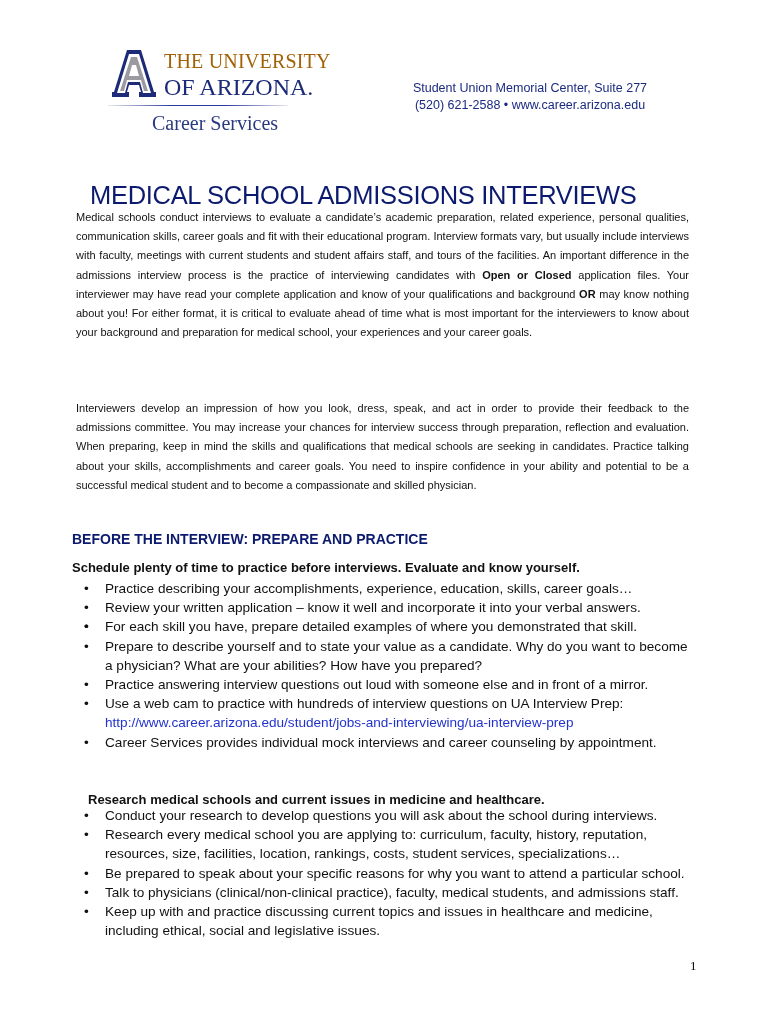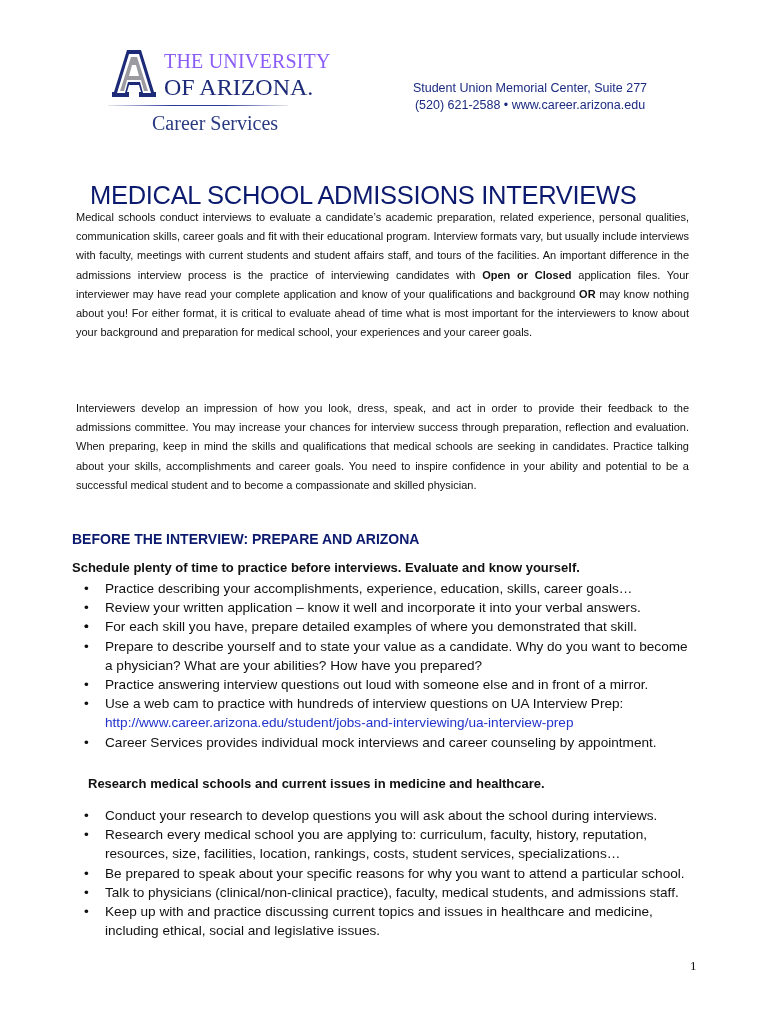--- a/index.html
+++ b/index.html
@@ -1,40 +1,40 @@
 <!DOCTYPE html>
 <html><head>
 <meta charset="utf-8">
 <style>
   html, body { margin:0; padding:0; background:#ffffff; }
   body { width:770px; height:1024px; position:relative; overflow:hidden;
          font-family:"Liberation Sans", sans-serif; color:#111; }
   .logo { position:absolute; left:108px; top:44px; width:190px; height:90px; }
   .logo-a { position:absolute; left:4px; top:4px; width:44px; height:50px; }
   .logo-line1 { position:absolute; left:56px; top:6px; font-family:"Liberation Serif", serif;
-                font-size:20px; color:#8b5cf6; letter-spacing:0.2px; white-space:nowrap; }
+                font-size:20px; color:#a16207; letter-spacing:0.2px; white-space:nowrap; }
   .logo-line2 { position:absolute; left:56px; top:30px; font-family:"Liberation Serif", serif;
                 font-size:24px; color:#1c2a78; white-space:nowrap; }
   .logo-rule { position:absolute; left:0; top:61px; width:180px; height:1px;
                background:linear-gradient(to right, #e8e8ee, #2a3a9a 35%, #2a3a9a 65%, #e8e8ee); }
   .logo-dept { position:absolute; left:44px; top:68px; font-family:"Liberation Serif", serif;
                font-size:20px; color:#2a3a80; white-space:nowrap; }
   .contact { position:absolute; left:400px; top:80px; width:260px; text-align:center;
              font-size:12.5px; color:#1a2a80; line-height:17px; }
   .title { position:absolute; left:90px; top:181px; font-size:25.5px; font-weight:normal;
            color:#0b1a6e; letter-spacing:-0.3px; white-space:nowrap; }
   .para { position:absolute; left:76px; width:613px; font-size:11px; line-height:19.2px;
           text-align:justify; color:#111; }
   .p1 { top:208px; }
   .p2 { top:399px; }
   .section-heading { position:absolute; left:72px; top:531px; font-size:14px; font-weight:bold;
                      color:#0b1a6e; white-space:nowrap; }
   .sub-heading { position:absolute; left:72px; font-size:13px; font-weight:bold; color:#111; white-space:nowrap; }
   .sh1 { top:560px; }
-  .sh2 { top:776px;padding-left:16px; }
+  .sh2 { top:792px;padding-left:16px; }
   ul.bullets { position:absolute; left:72px; width:620px; margin:0; padding:0; list-style:none;
                font-size:13.6px; line-height:19.2px; }
   ul.b1 { top:579px; }
   ul.b2 { top:806px; }
   ul.bullets li { position:relative; padding-left:33px; }
   ul.bullets li .dot { position:absolute; left:12px; top:0; }
   .link { color:#2233cc;margin-top:31px; }
   .page-num { position:absolute; left:690px; top:958px; font-family:"Liberation Serif", serif;
               font-size:13px; color:#111; }
 </style>
@@ -58,21 +58,21 @@
   <div>Student Union Memorial Center, Suite 277</div>
   <div>(520) 621-2588  •  www.career.arizona.edu</div>
 </div>
 
 <div class="title">MEDICAL SCHOOL ADMISSIONS INTERVIEWS</div>
 
 <div class="para p1"><span>Medical schools conduct interviews to evaluate a candidate’s academic preparation, related experience, personal qualities, communication skills, career goals and fit with their educational program.   Interview formats vary, but usually include interviews with faculty, meetings with current students and student affairs staff, and tours of the facilities.  An important difference in the admissions interview process is the practice of interviewing candidates with </span><b>Open or Closed</b><span> application files.  Your interviewer may have read your complete application and know of your qualifications and background </span><b>OR</b><span> may know nothing about you!  For either format, it is critical to evaluate ahead of time what is most important for the interviewers to know about your background and preparation for medical school, your experiences and your career goals.</span></div>
 
 <div class="para p2">Interviewers develop an impression of how you look, dress, speak, and act in order to provide their feedback to the admissions committee.   You may increase your chances for interview success through preparation, reflection and evaluation.  When preparing, keep in mind the skills and qualifications that medical schools are seeking in candidates.  Practice talking about your skills, accomplishments and career goals.  You need to inspire confidence in your ability and potential to be a successful medical student and to become a compassionate and skilled physician.</div>
 
-<div class="section-heading">BEFORE THE INTERVIEW: PREPARE AND ARIZONA</div>
+<div class="section-heading">BEFORE THE INTERVIEW: PREPARE AND PRACTICE</div>
 
 <div class="sub-heading sh1">Schedule plenty of time to practice before interviews.  Evaluate and know yourself.</div>
 <ul class="bullets b1">
   <li><span class="dot">•</span><span>Practice describing your accomplishments, experience, education, skills, career goals…</span></li>
   <li><span class="dot">•</span><span>Review your written application – know it well and incorporate it into your verbal answers.</span></li>
   <li><span class="dot">•</span></li>
   <li><span class="dot">•</span><span>For each skill you have, prepare detailed examples of where you demonstrated that skill.</span></li>
   <li><span class="dot">•</span><span>Prepare to describe yourself and to state your value as a candidate.  Why do you want to become a physician? What are your abilities?  How have you prepared?</span></li>
   <li><span class="dot">•</span><span>Practice answering interview questions out loud with someone else and in front of a mirror.</span></li>
   <li><span class="dot">•</span><span>Use a web cam to practice with hundreds of interview questions on UA Interview Prep:</span><br><a class="link">http://www.career.arizona.edu/student/jobs-and-interviewing/ua-interview-prep</a></li>

